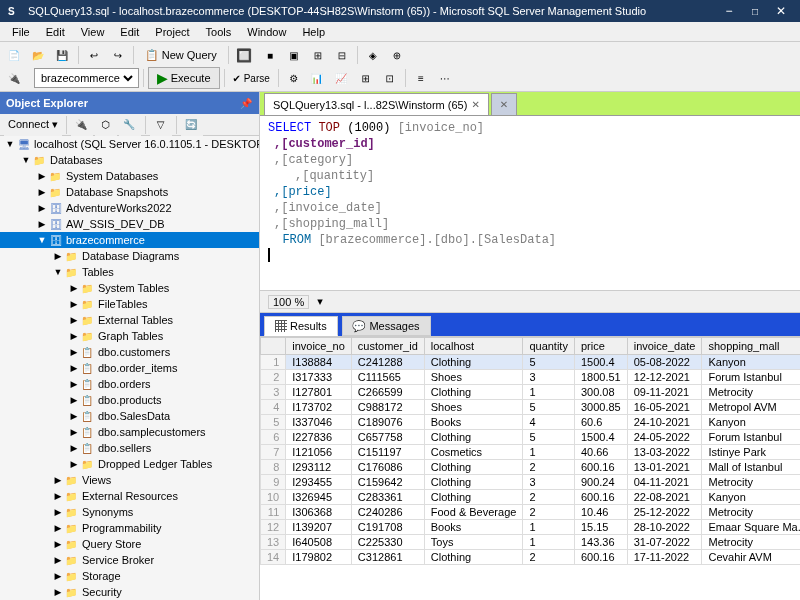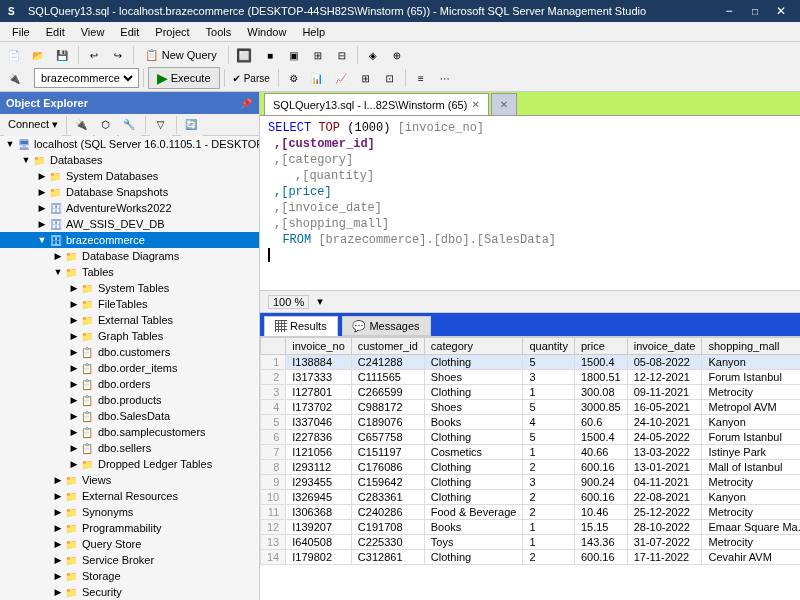--- a/index.html
+++ b/index.html
@@ -396,21 +396,21 @@
         </div>
       </div>
 
       <div id="results-table-container">
         <table id="results-table">
           <thead>
             <tr>
               <th></th>
               <th>invoice_no</th>
               <th>customer_id</th>
-              <th>category</th>
+              <th>localhost</th>
               <th>quantity</th>
               <th>price</th>
               <th>invoice_date</th>
               <th>shopping_mall</th>
             </tr>
           </thead>
           <tbody id="results-tbody">
           <tr style="background: rgb(221, 232, 248);">
                 <td style="color: rgb(153, 153, 153); text-align: right; min-width: 20px; background: rgb(245, 245, 245);">1</td>
                 <td>I138884</td>

